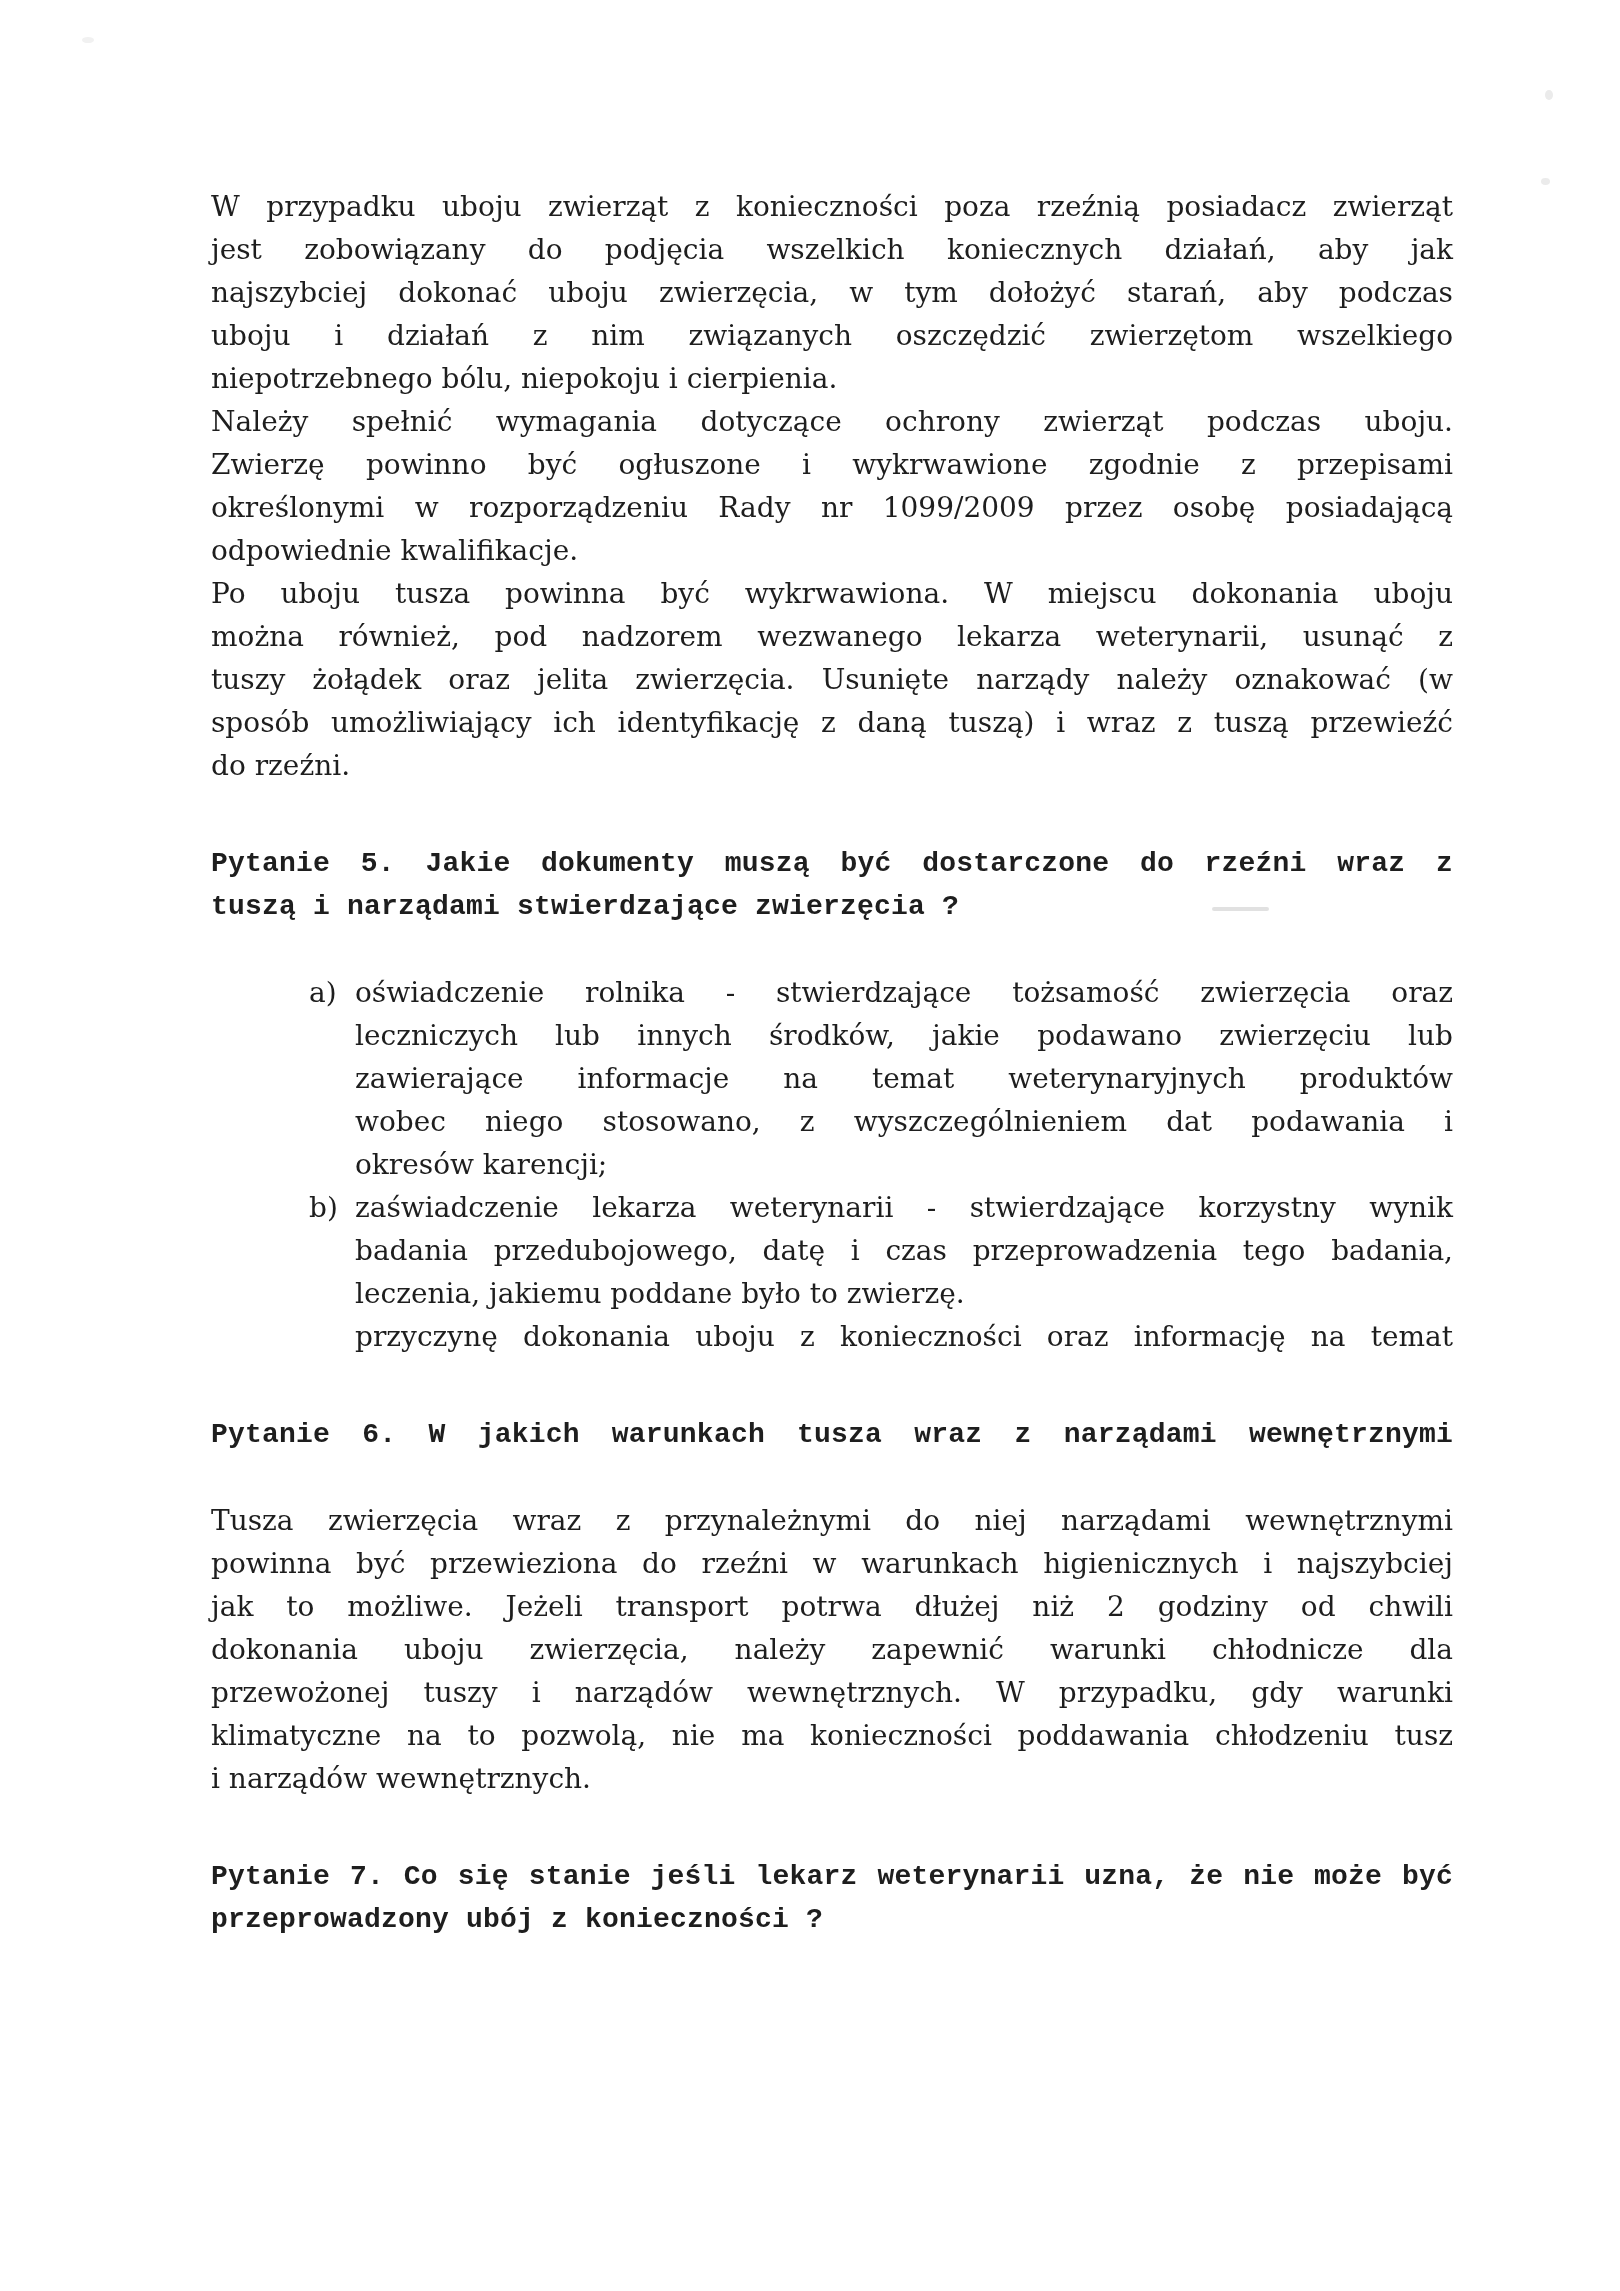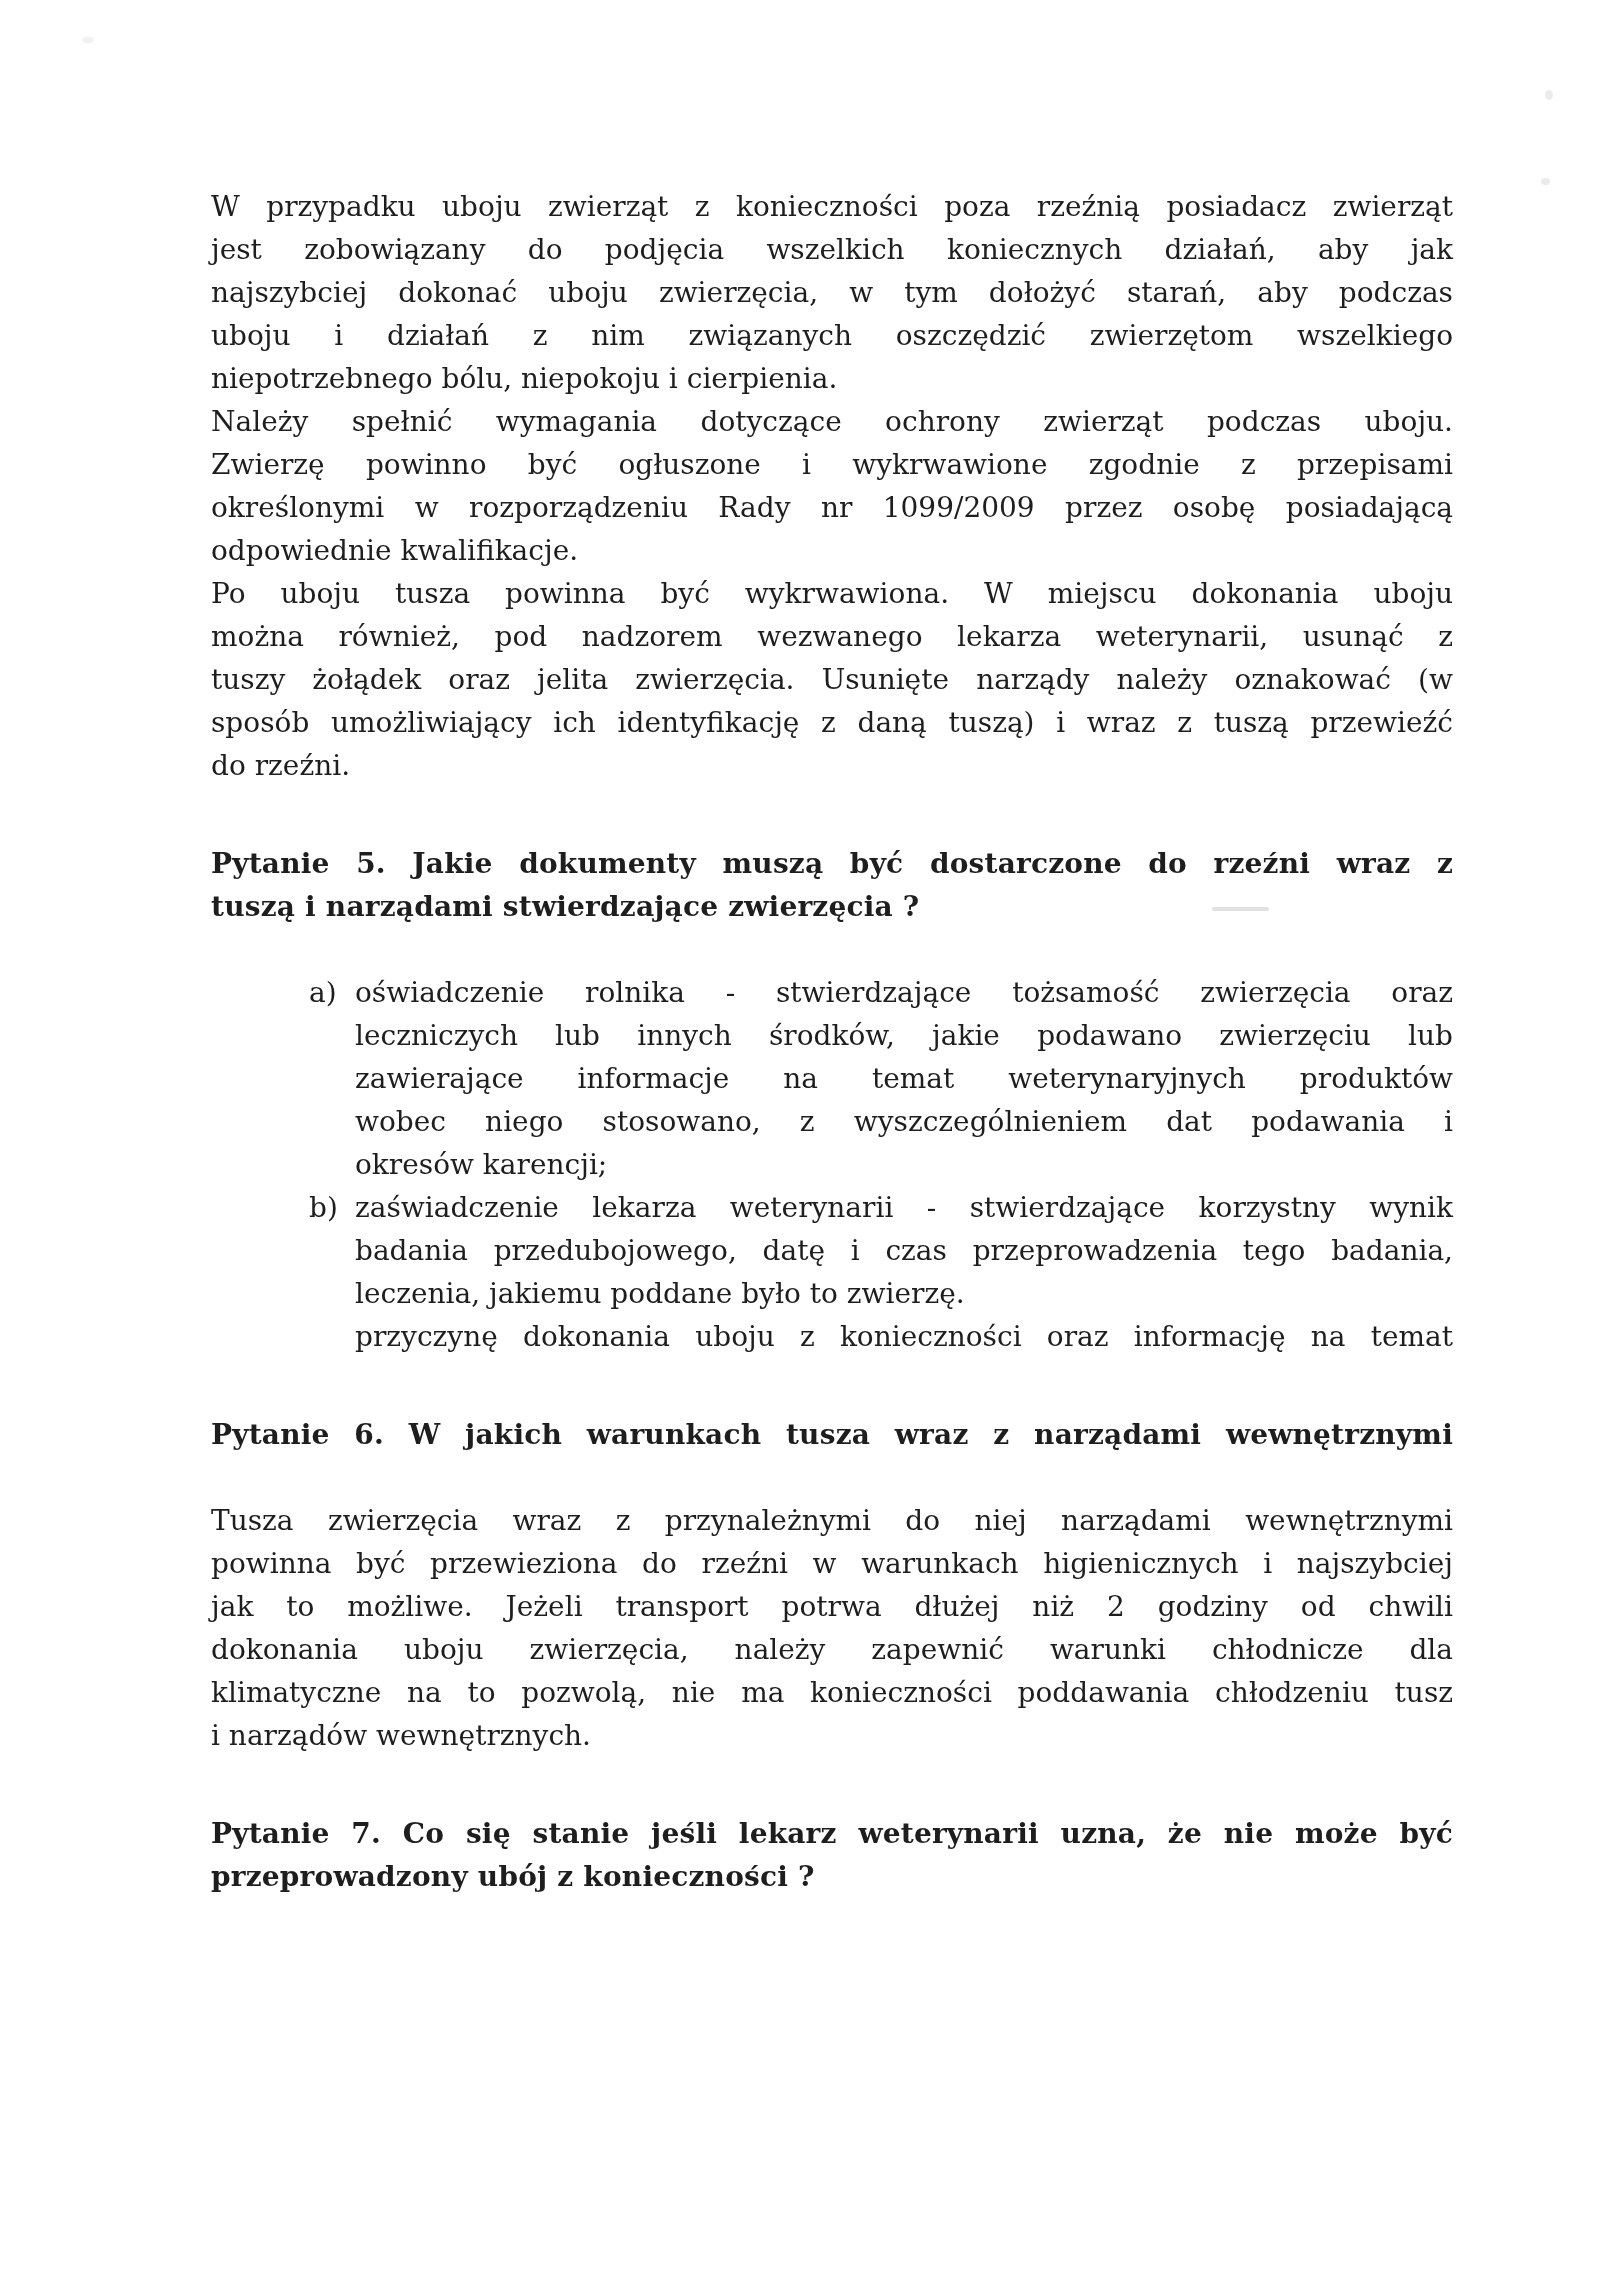--- a/index.html
+++ b/index.html
@@ -25,20 +25,21 @@
     top: 185px;
     width: 1242px;
     font-size: 28px;
     line-height: 43px;
   }
   .block { margin: 0; }
   .block.heading {
     font-weight: bold;
     margin: 55px 0 43px 0;
     letter-spacing: 0.2px;
+    font-family: Liberation Mono, monospace;
   }
   .line {
     text-align: justify;
     text-align-last: justify;
     white-space: normal;
   }
   .line.end {
     text-align: center;
     text-align-last: left;
   }
@@ -124,20 +125,21 @@
         <div class="line">przyczynę dokonania uboju z konieczności oraz informację na temat</div>
       </div>
       <div class="block heading">
         <div class="line">Pytanie 6. W jakich warunkach tusza wraz z narządami wewnętrznymi</div>
       </div>
       <div class="block paragraph">
         <div class="line">Tusza zwierzęcia wraz z przynależnymi do niej narządami wewnętrznymi</div>
         <div class="line">powinna być przewieziona do rzeźni w warunkach higienicznych i najszybciej</div>
         <div class="line">jak to możliwe. Jeżeli transport potrwa dłużej niż 2 godziny od chwili</div>
         <div class="line">dokonania uboju zwierzęcia, należy zapewnić warunki chłodnicze dla</div>
+        <div class="line">przewożonej tuszy i narządów wewnętrznych. W przypadku, gdy warunki</div>
         <div class="line">klimatyczne na to pozwolą, nie ma konieczności poddawania chłodzeniu tusz</div>
         <div class="line end">i narządów wewnętrznych.</div>
       </div>
       <div class="block heading">
         <div class="line">Pytanie 7. Co się stanie jeśli lekarz weterynarii uzna, że nie może być</div>
         <div class="line end">przeprowadzony ubój z konieczności ?</div>
       </div>
     </div>
   <div class="artifact dash"></div>
   <div class="artifact speck-1"></div>

